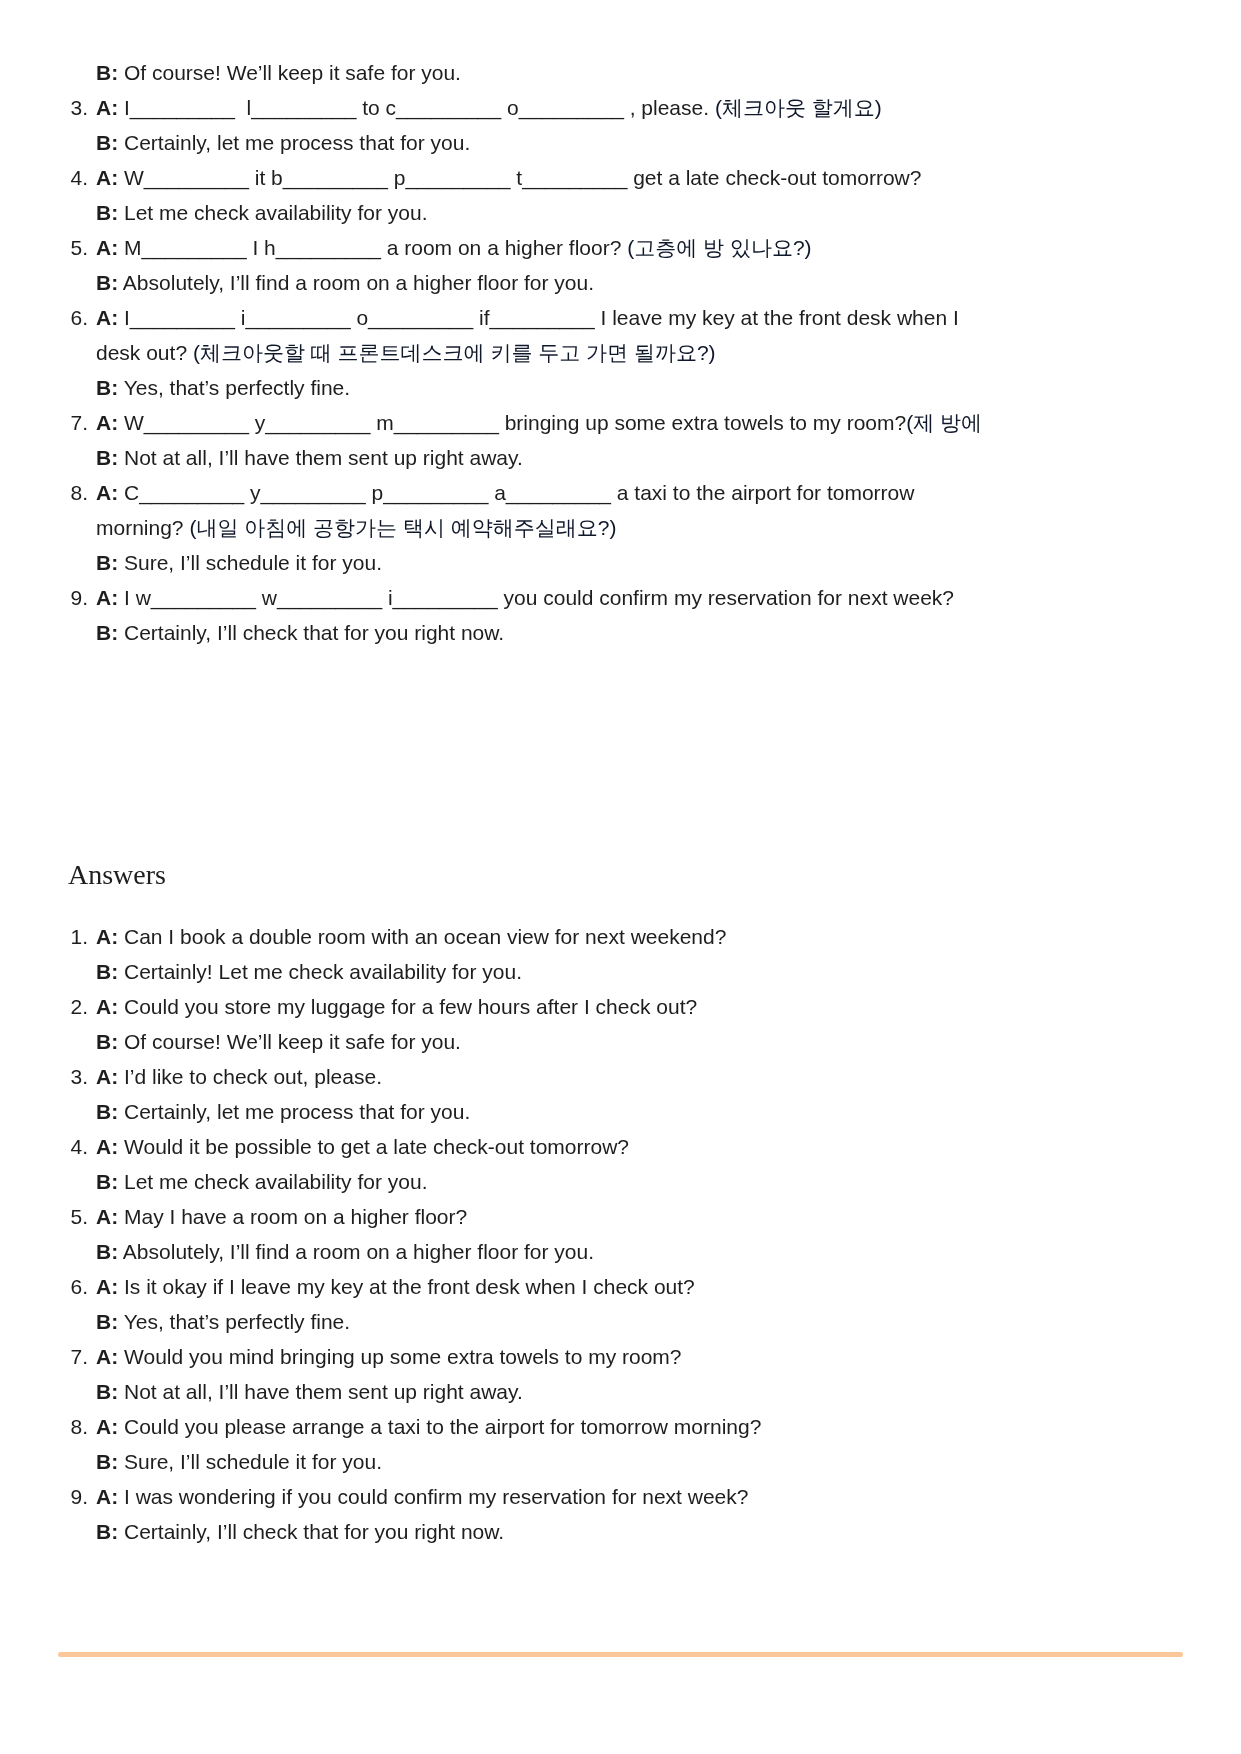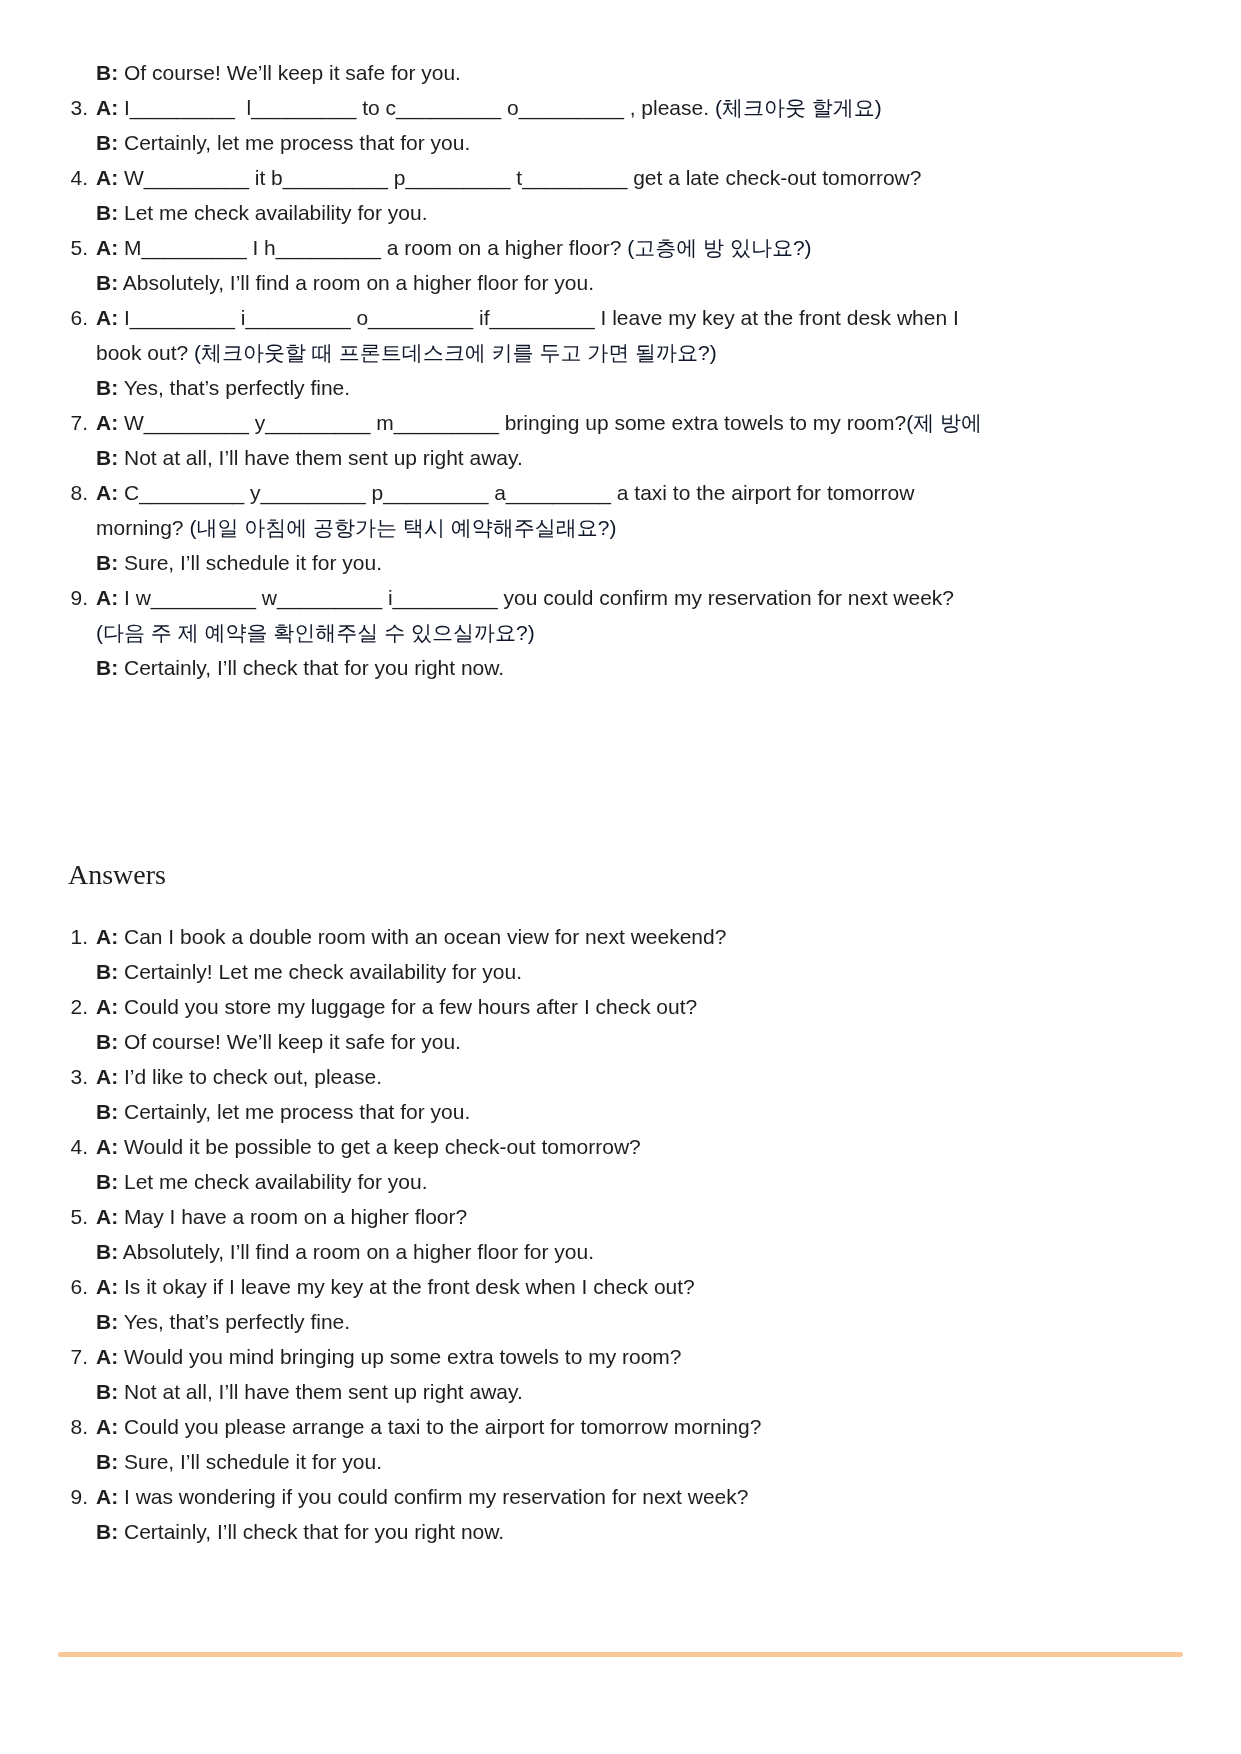--- a/index.html
+++ b/index.html
@@ -71,42 +71,41 @@
 
   <div class="list-block exercise-block">
       <div class="row"><span class="num"></span><span class="line"><span class="lbl">B:</span><span class="en"> Of course! We’ll keep it safe for you.</span></span></div>
       <div class="row"><span class="num">3.</span><span class="line"><span class="lbl">A:</span><span class="en"> I_________  l_________ to c_________ o_________ , please. </span><span class="ko">(체크아웃 할게요)</span></span></div>
       <div class="row"><span class="num"></span><span class="line"><span class="lbl">B:</span><span class="en"> Certainly, let me process that for you.</span></span></div>
       <div class="row"><span class="num">4.</span><span class="line"><span class="lbl">A:</span><span class="en"> W_________ it b_________ p_________ t_________ get a late check-out tomorrow?</span></span></div>
       <div class="row"><span class="num"></span><span class="line"><span class="lbl">B:</span><span class="en"> Let me check availability for you.</span></span></div>
       <div class="row"><span class="num">5.</span><span class="line"><span class="lbl">A:</span><span class="en"> M_________ I h_________ a room on a higher floor? </span><span class="ko">(고층에 방 있나요?)</span></span></div>
       <div class="row"><span class="num"></span><span class="line"><span class="lbl">B:</span><span class="en"> Absolutely, I’ll find a room on a higher floor for you.</span></span></div>
       <div class="row"><span class="num">6.</span><span class="line"><span class="lbl">A:</span><span class="en"> I_________ i_________ o_________ if_________ I leave my key at the front desk when I</span></span></div>
-      <div class="row"><span class="num"></span><span class="line"><span class="en">book out? </span><span class="ko">(체크아웃할 때 프론트데스크에 키를 두고 가면 될까요?)</span></span></div>
+      <div class="row"><span class="num"></span><span class="line"><span class="en">desk out? </span><span class="ko">(체크아웃할 때 프론트데스크에 키를 두고 가면 될까요?)</span></span></div>
       <div class="row"><span class="num"></span><span class="line"><span class="lbl">B:</span><span class="en"> Yes, that’s perfectly fine.</span></span></div>
       <div class="row"><span class="num">7.</span><span class="line"><span class="lbl">A:</span><span class="en"> W_________ y_________ m_________ bringing up some extra towels to my room?</span><span class="ko">(제 방에</span></span></div>
       <div class="row"><span class="num"></span><span class="line"><span class="lbl">B:</span><span class="en"> Not at all, I’ll have them sent up right away.</span></span></div>
       <div class="row"><span class="num">8.</span><span class="line"><span class="lbl">A:</span><span class="en"> C_________ y_________ p_________ a_________ a taxi to the airport for tomorrow</span></span></div>
       <div class="row"><span class="num"></span><span class="line"><span class="en">morning? </span><span class="ko">(내일 아침에 공항가는 택시 예약해주실래요?)</span></span></div>
       <div class="row"><span class="num"></span><span class="line"><span class="lbl">B:</span><span class="en"> Sure, I’ll schedule it for you.</span></span></div>
       <div class="row"><span class="num">9.</span><span class="line"><span class="lbl">A:</span><span class="en"> I w_________ w_________ i_________ you could confirm my reservation for next week?</span></span></div>
-      <div class="row"><span class="num"></span><span class="line"><span class="ko">(다음 주 제 예약을 확인해주실 수 있으실까요?)</span></span></div>
       <div class="row"><span class="num"></span><span class="line"><span class="lbl">B:</span><span class="en"> Certainly, I’ll check that for you right now.</span></span></div>
     </div>
 
   <h2 class="answers-heading">Answers</h2>
 
   <div class="list-block answers-block">
       <div class="row"><span class="num">1.</span><span class="line"><span class="lbl">A:</span><span class="en"> Can I book a double room with an ocean view for next weekend?</span></span></div>
       <div class="row"><span class="num"></span><span class="line"><span class="lbl">B:</span><span class="en"> Certainly! Let me check availability for you.</span></span></div>
       <div class="row"><span class="num">2.</span><span class="line"><span class="lbl">A:</span><span class="en"> Could you store my luggage for a few hours after I check out?</span></span></div>
       <div class="row"><span class="num"></span><span class="line"><span class="lbl">B:</span><span class="en"> Of course! We’ll keep it safe for you.</span></span></div>
       <div class="row"><span class="num">3.</span><span class="line"><span class="lbl">A:</span><span class="en"> I’d like to check out, please.</span></span></div>
       <div class="row"><span class="num"></span><span class="line"><span class="lbl">B:</span><span class="en"> Certainly, let me process that for you.</span></span></div>
-      <div class="row"><span class="num">4.</span><span class="line"><span class="lbl">A:</span><span class="en"> Would it be possible to get a keep check-out tomorrow?</span></span></div>
+      <div class="row"><span class="num">4.</span><span class="line"><span class="lbl">A:</span><span class="en"> Would it be possible to get a late check-out tomorrow?</span></span></div>
       <div class="row"><span class="num"></span><span class="line"><span class="lbl">B:</span><span class="en"> Let me check availability for you.</span></span></div>
       <div class="row"><span class="num">5.</span><span class="line"><span class="lbl">A:</span><span class="en"> May I have a room on a higher floor?</span></span></div>
       <div class="row"><span class="num"></span><span class="line"><span class="lbl">B:</span><span class="en"> Absolutely, I’ll find a room on a higher floor for you.</span></span></div>
       <div class="row"><span class="num">6.</span><span class="line"><span class="lbl">A:</span><span class="en"> Is it okay if I leave my key at the front desk when I check out?</span></span></div>
       <div class="row"><span class="num"></span><span class="line"><span class="lbl">B:</span><span class="en"> Yes, that’s perfectly fine.</span></span></div>
       <div class="row"><span class="num">7.</span><span class="line"><span class="lbl">A:</span><span class="en"> Would you mind bringing up some extra towels to my room?</span></span></div>
       <div class="row"><span class="num"></span><span class="line"><span class="lbl">B:</span><span class="en"> Not at all, I’ll have them sent up right away.</span></span></div>
       <div class="row"><span class="num">8.</span><span class="line"><span class="lbl">A:</span><span class="en"> Could you please arrange a taxi to the airport for tomorrow morning?</span></span></div>
       <div class="row"><span class="num"></span><span class="line"><span class="lbl">B:</span><span class="en"> Sure, I’ll schedule it for you.</span></span></div>
       <div class="row"><span class="num">9.</span><span class="line"><span class="lbl">A:</span><span class="en"> I was wondering if you could confirm my reservation for next week?</span></span></div>

